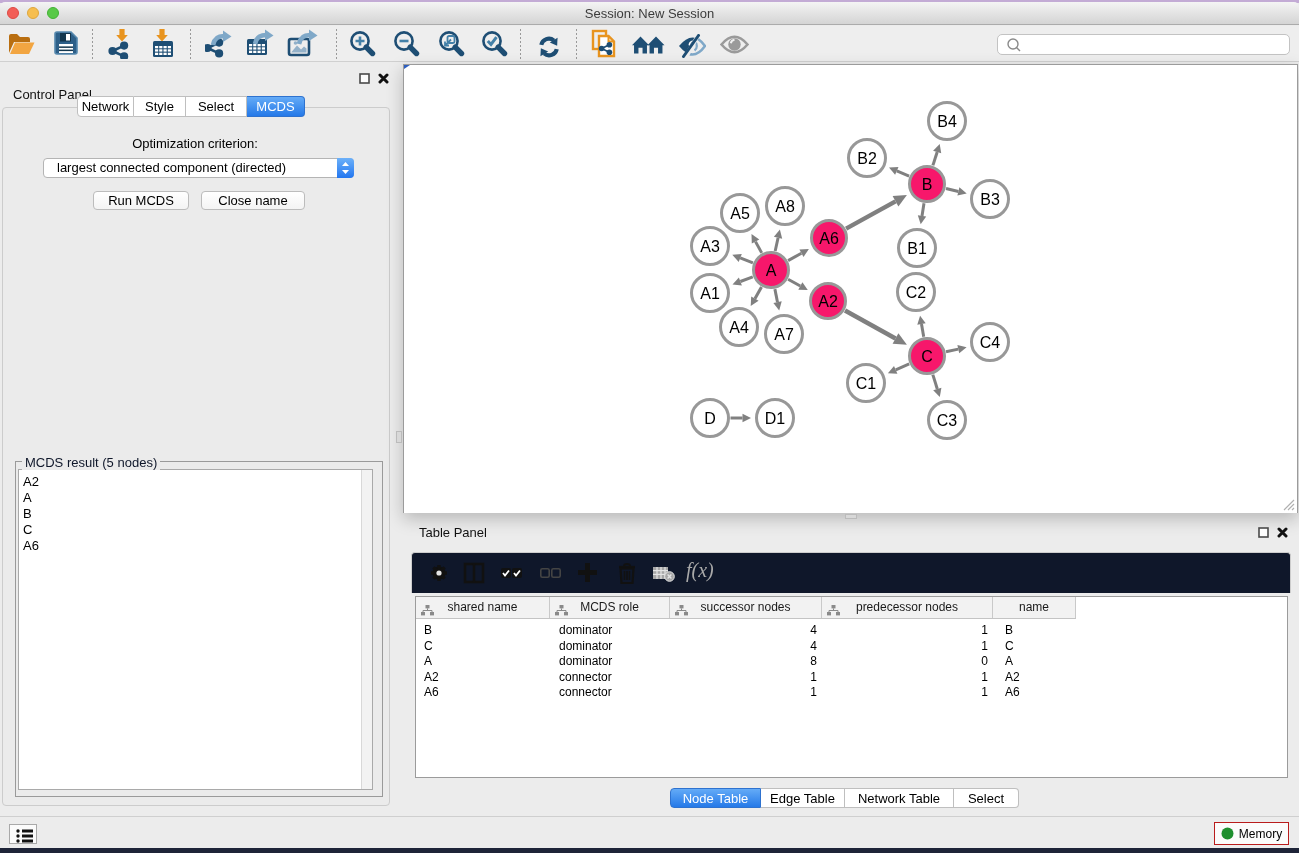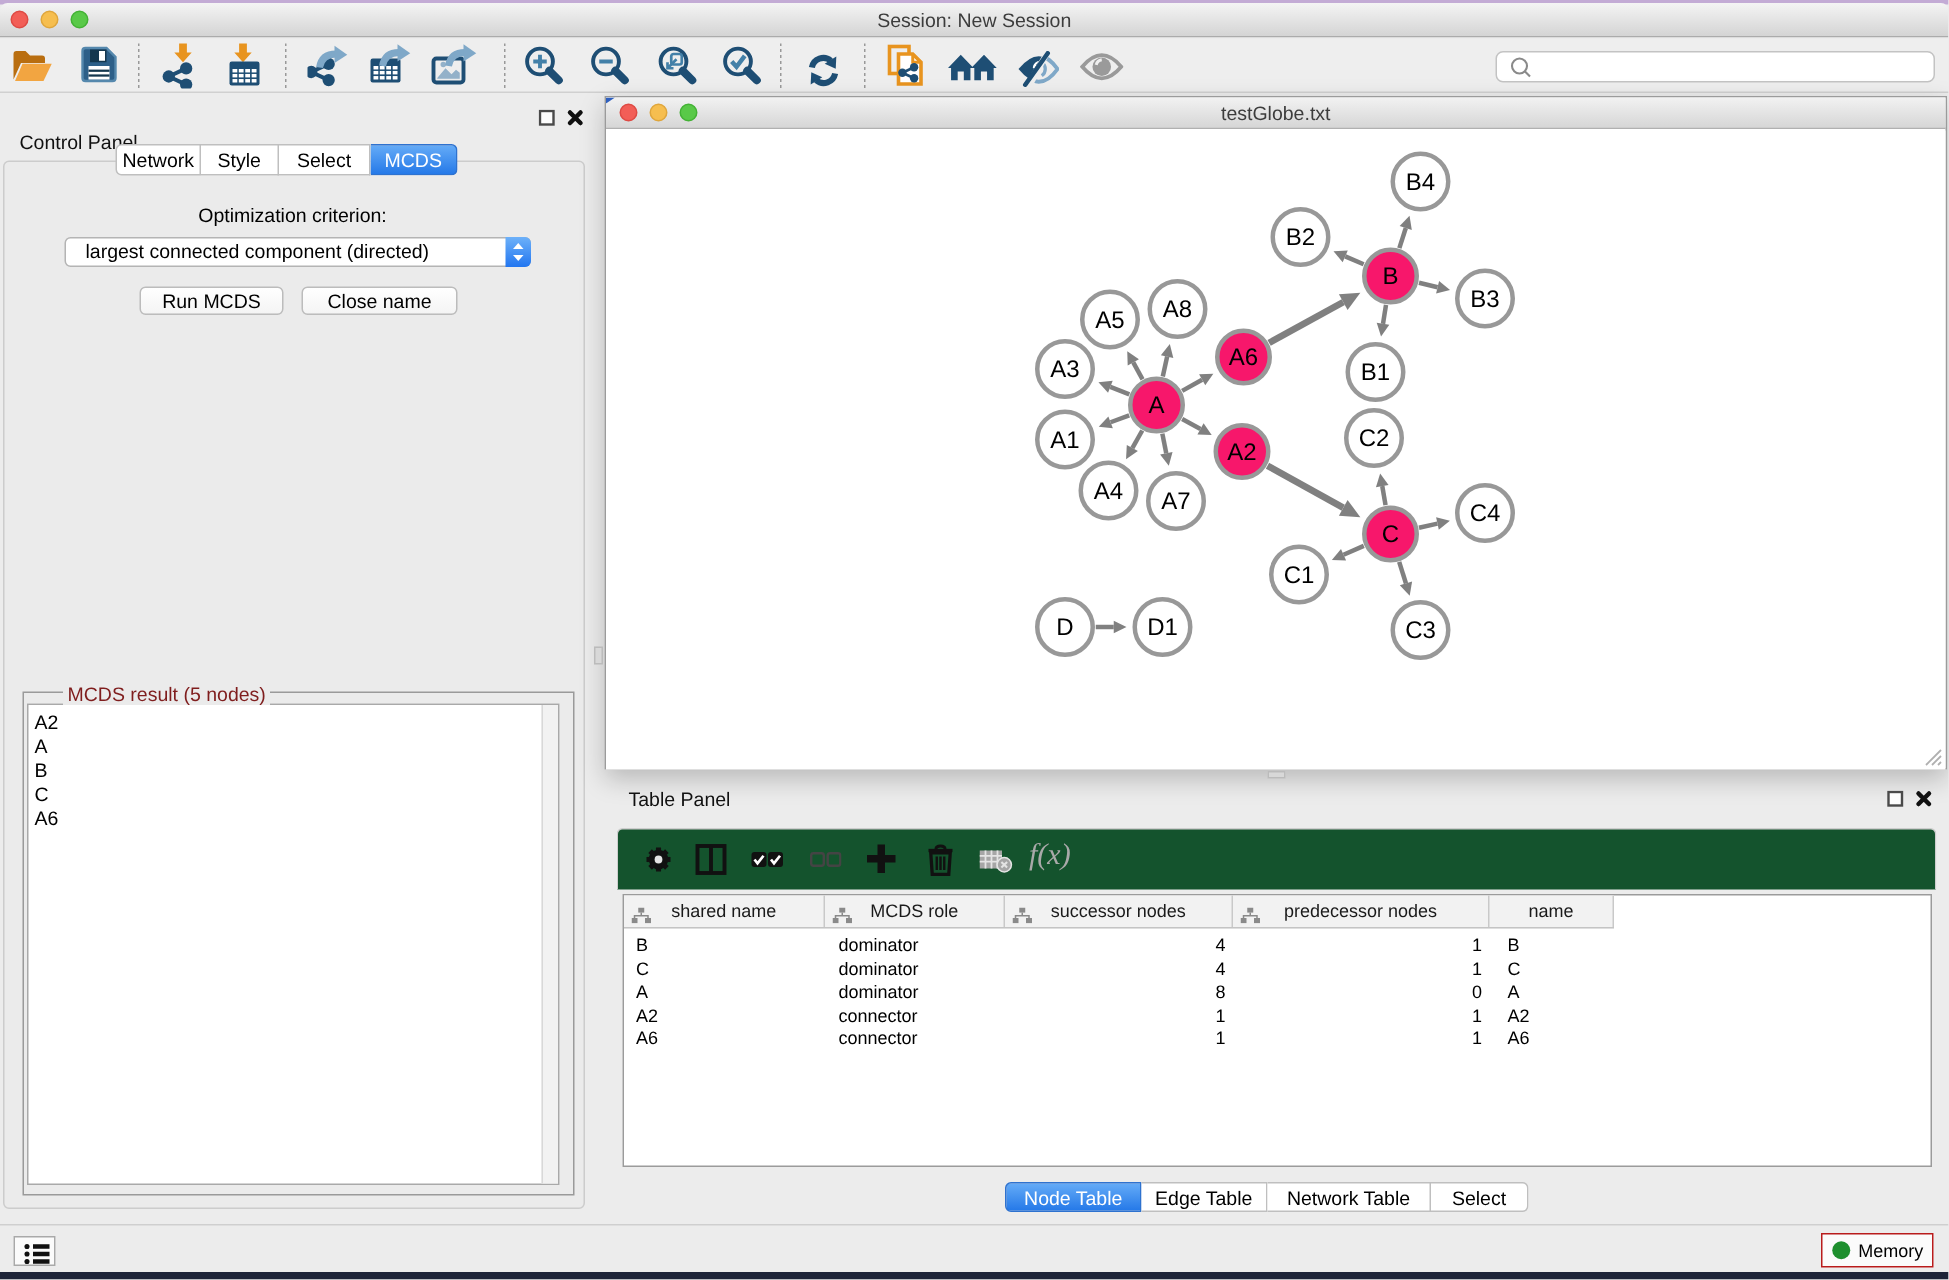--- a/index.html
+++ b/index.html
@@ -29,33 +29,33 @@
 .tab.sel { background:linear-gradient(#64abf7,#2579e8); color:#fff; border-color:#2e72cf; }
 #optlabel { left:0px; top:136px; width:390px; text-align:center; font-size:13px; color:#000; }
 #cpSelect { left:43px; top:158px; width:311px; height:20px; background:#fff;
   border:1px solid #b4b4b4; border-radius:4px; font-size:13px; color:#000;
   line-height:18px; padding-left:13px; }
 #cpSelBtn { position:absolute; right:-1px; top:-1px; width:17px; height:20px;
   background:linear-gradient(#6db1f9,#2276f0); border-radius:0 4px 4px 0; }
 .btn { position:absolute; height:19px; background:linear-gradient(#ffffff,#f4f4f4); border:1px solid #bcbcbc;
   border-radius:4px; font-size:13px; color:#000; text-align:center; line-height:17px; }
 #mcdsFs { left:15px; top:461px; width:368px; height:336px; border:1px solid #9a9a9a; background:#ebebeb; }
-#mcdsLegend { left:22px; top:455px; font-size:13px; color:#7f1d1d; background:#ebebeb; padding:0 3px;margin-left:20px; }
+#mcdsLegend { left:22px; top:455px; font-size:13px; color:#0f172a; background:#ebebeb; padding:0 3px; }
 #mcdsList { left:18px; top:469px; width:355px; height:321px; background:#fff; border:1px solid #a9a9a9;
   font-size:13px; color:#000; padding:4px 0 0 4px; line-height:16px; }
 #mcdsScroll { left:361px; top:470px; width:11px; height:319px; background:#f2f2f2; border-left:1px solid #d8d8d8; }
 #netwin { left:403px; top:64px; width:895px; height:449px; background:#fff;
   border:1px solid #9b9b9b; box-shadow:0 6px 16px rgba(0,0,0,0.22); }
 #nettitle { position:absolute; left:0; top:0; width:100%; height:21px;
   background:linear-gradient(#f2f2f2,#d6d6d6); border-bottom:1px solid #b0b0b0; }
 #nettitle .tl { position:absolute; top:4px; width:12px; height:12px; border-radius:50%; }
 #netname { width:100%; text-align:center; font-size:13px; color:#3c3c3c; padding-top:3px; }
 #netcanvas { position:absolute; left:0px; top:22px; width:893px; height:426px; background:#fff; }
 #tpTitle { left:419px; top:525px; font-size:13px; color:#111; }
-#tpToolbar { left:411px; top:552px; width:880px; height:41px; background:#14532d;
+#tpToolbar { left:411px; top:552px; width:880px; height:41px; background:#0f172a;
   border:1px solid #cdcdcd; border-radius:4px 4px 0 0; border-bottom:none; }
 #tpTable { left:415px; top:596px; width:873px; height:182px; background:#fff; border:1px solid #9b9b9b; }
 #tpHead { position:absolute; left:0; top:0; width:660px; height:22px; background:#f2f2f2;
   border-bottom:1px solid #c4c4c4; font-size:12px; color:#1a1a1a; }
 .hcell { position:absolute; top:0; height:21px; border-right:1px solid #c9c9c9; text-align:center;
   line-height:21px; }
 .hicon { position:absolute; left:5px; top:5px; }
 .trow { position:absolute; font-size:12px; color:#000; height:16px; line-height:16px; }
 #statusSep { left:0; top:816px; width:1299px; height:0; border-top:1px solid #cfcfcf; }
 #listBtn { left:9px; top:824px; width:28px; height:20px; background:#fbfbfb; border:1px solid #a9a9a9; }
@@ -243,26 +243,20 @@
 <div class="btn" style="left:93px;top:191px;width:96px">Run MCDS</div>
 <div class="btn" style="left:201px;top:191px;width:104px">Close name</div>
 <div class="abs" id="mcdsFs"></div>
 <div class="abs" id="mcdsList">A2<br>A<br>B<br>C<br>A6</div>
 <div class="abs" id="mcdsScroll"></div>
 <div class="abs" id="mcdsLegend">MCDS result (5 nodes)</div>
 <div class="abs" id="netwin">
   <svg width="6" height="4" style="position:absolute;left:0;top:0;z-index:5">
       <path d="M0 0 L6 0 L0 4 Z" fill="#2e5fbf"></path>
     </svg>
-  <div id="nettitle">
-    <div class="tl" style="left:9px;background:#f25e57;border:0.5px solid #de4a44;"></div>
-    <div class="tl" style="left:29px;background:#f6be4f;border:0.5px solid #dfa63c;"></div>
-    <div class="tl" style="left:49px;background:#59c948;border:0.5px solid #43b235;"></div>
-    <div id="netname">testGlobe.txt</div>
-  </div>
   <div id="netcanvas">
   <svg width="893" height="426" style="position:absolute;left:0;top:0">
 <line x1="348.8" y1="189.9" x2="336.4" y2="194.5" stroke="#808080" stroke-width="3"></line>
 <polygon points="328.5,197.5 334.9,190.6 337.9,198.5" fill="#808080"></polygon>
 <line x1="348.9" y1="175.9" x2="336.2" y2="170.9" stroke="#808080" stroke-width="3"></line>
 <polygon points="328.3,167.8 337.8,166.9 334.7,174.9" fill="#808080"></polygon>
 <line x1="357.5" y1="200.0" x2="350.9" y2="211.7" stroke="#808080" stroke-width="3"></line>
 <polygon points="346.7,219.1 347.2,209.6 354.6,213.7" fill="#808080"></polygon>
 <line x1="357.7" y1="165.9" x2="351.5" y2="154.6" stroke="#808080" stroke-width="3"></line>
 <polygon points="347.5,147.1 355.3,152.5 347.8,156.6" fill="#808080"></polygon>

